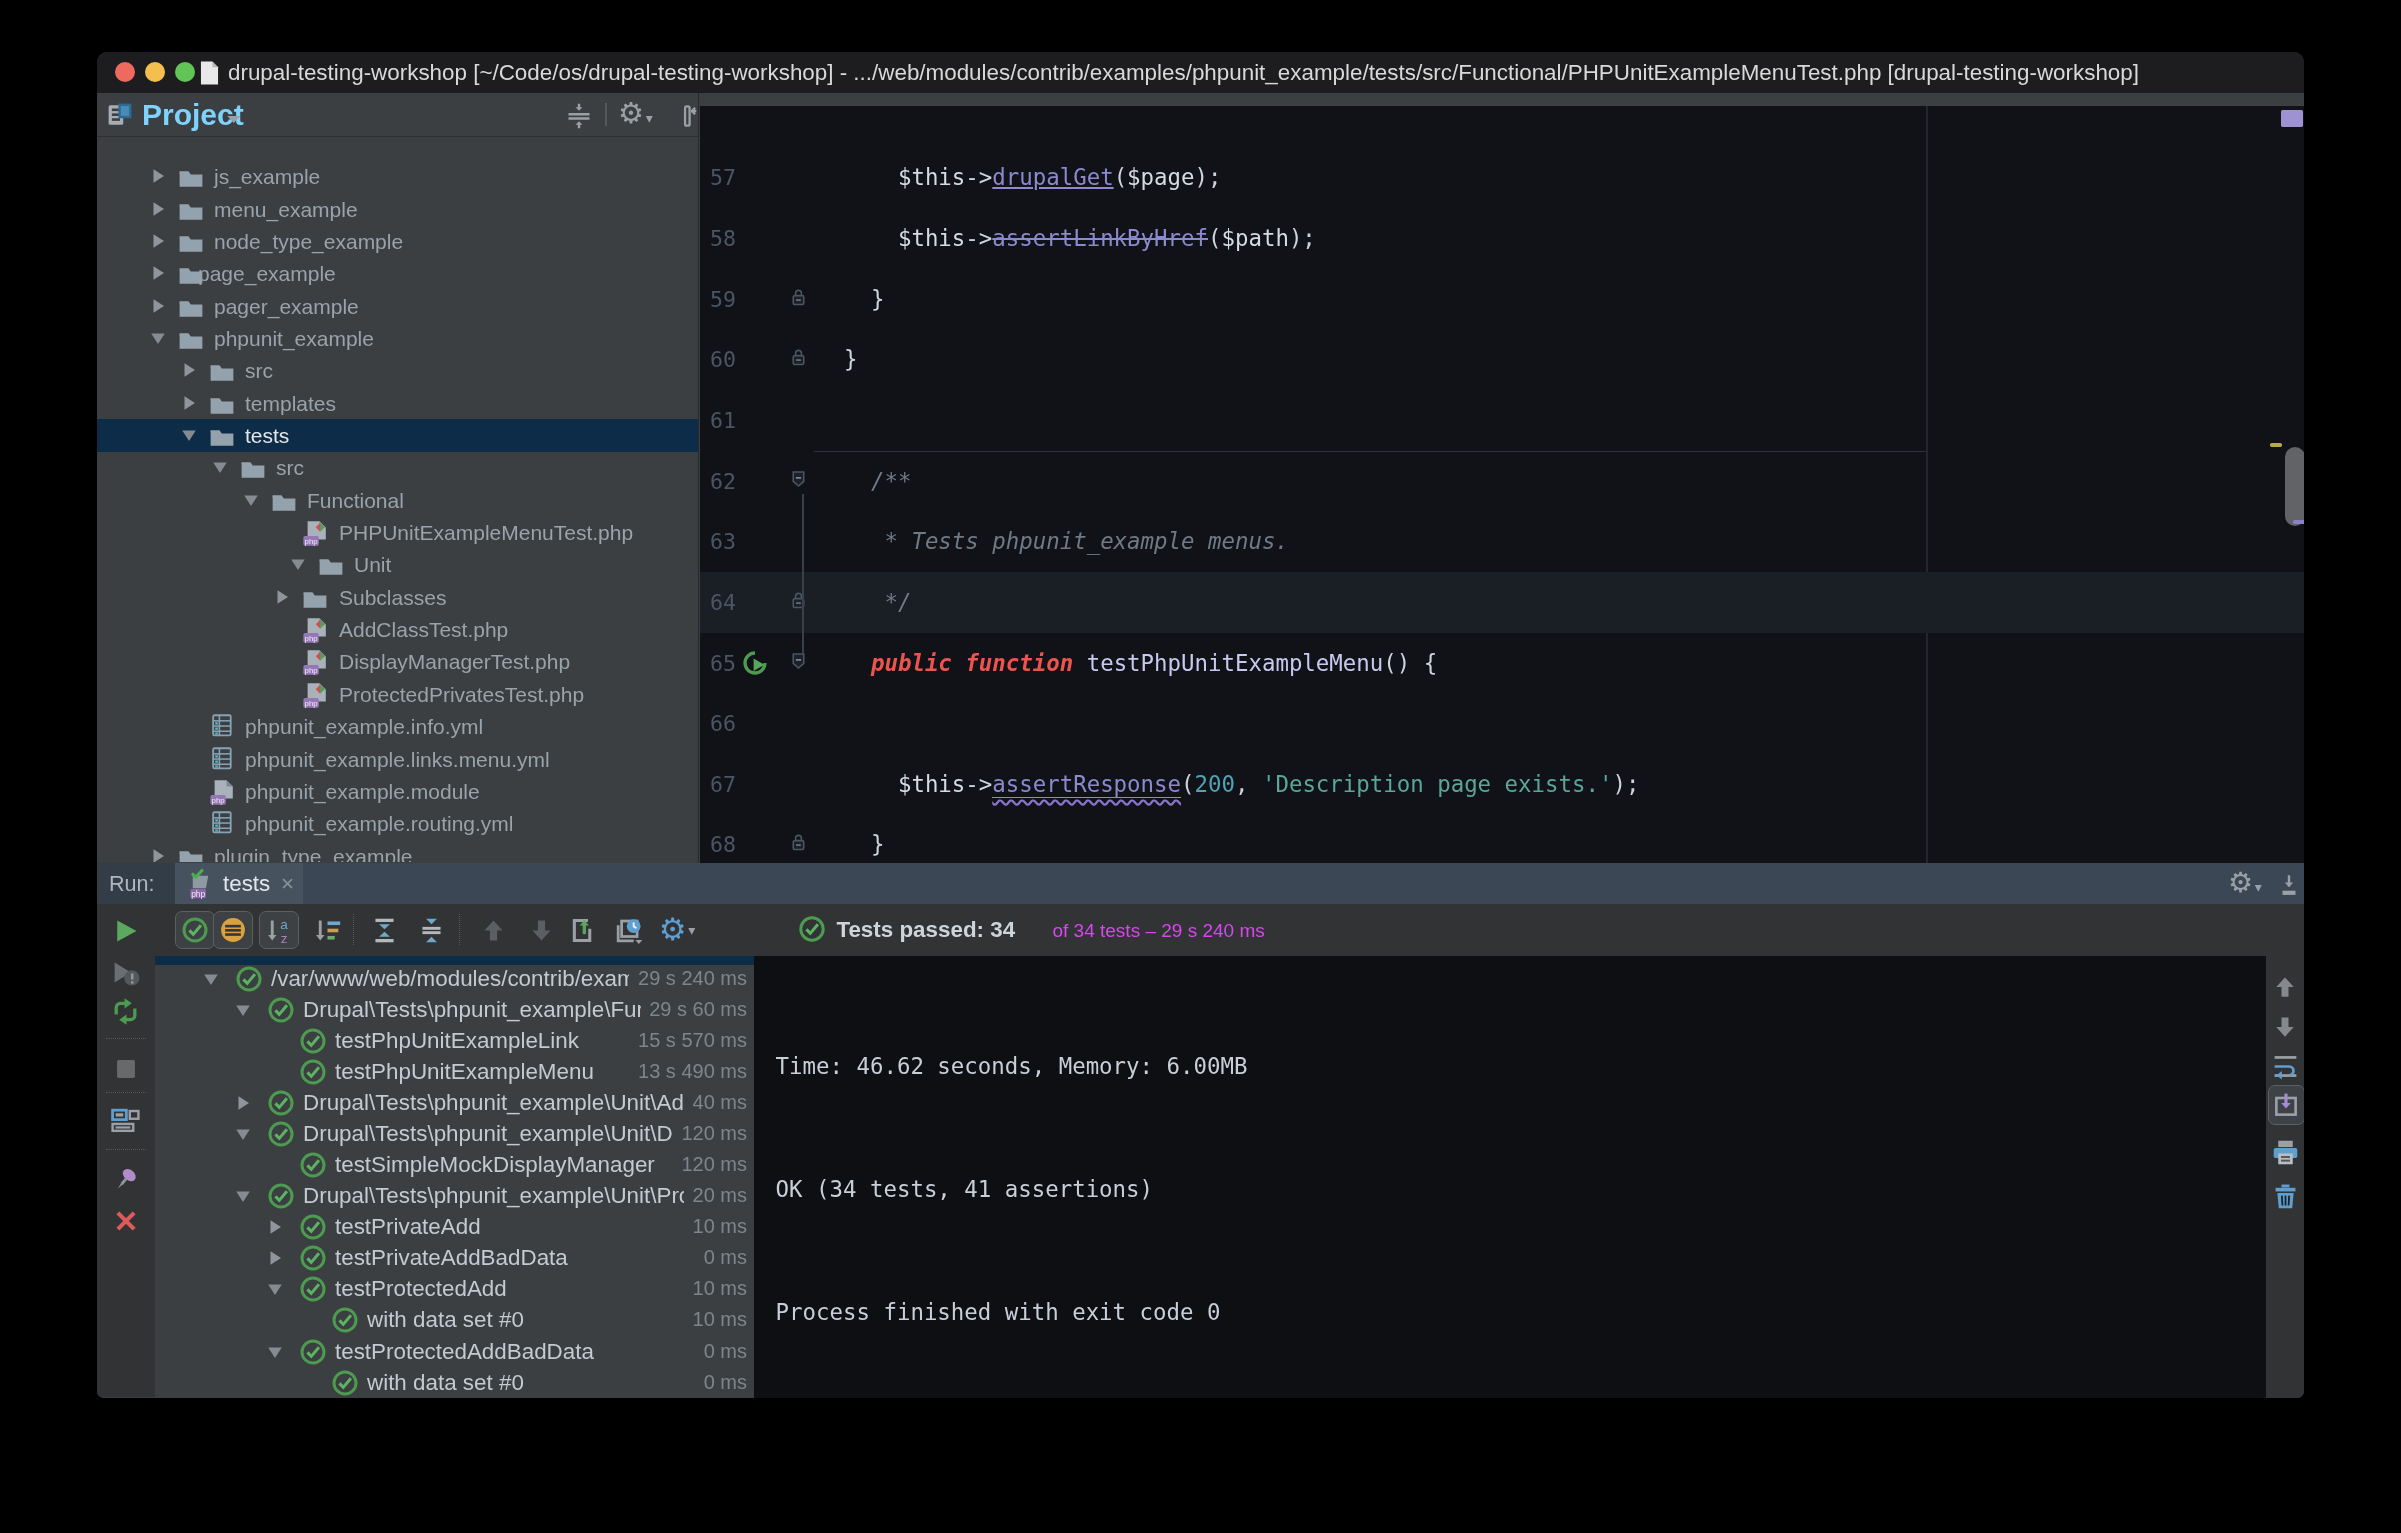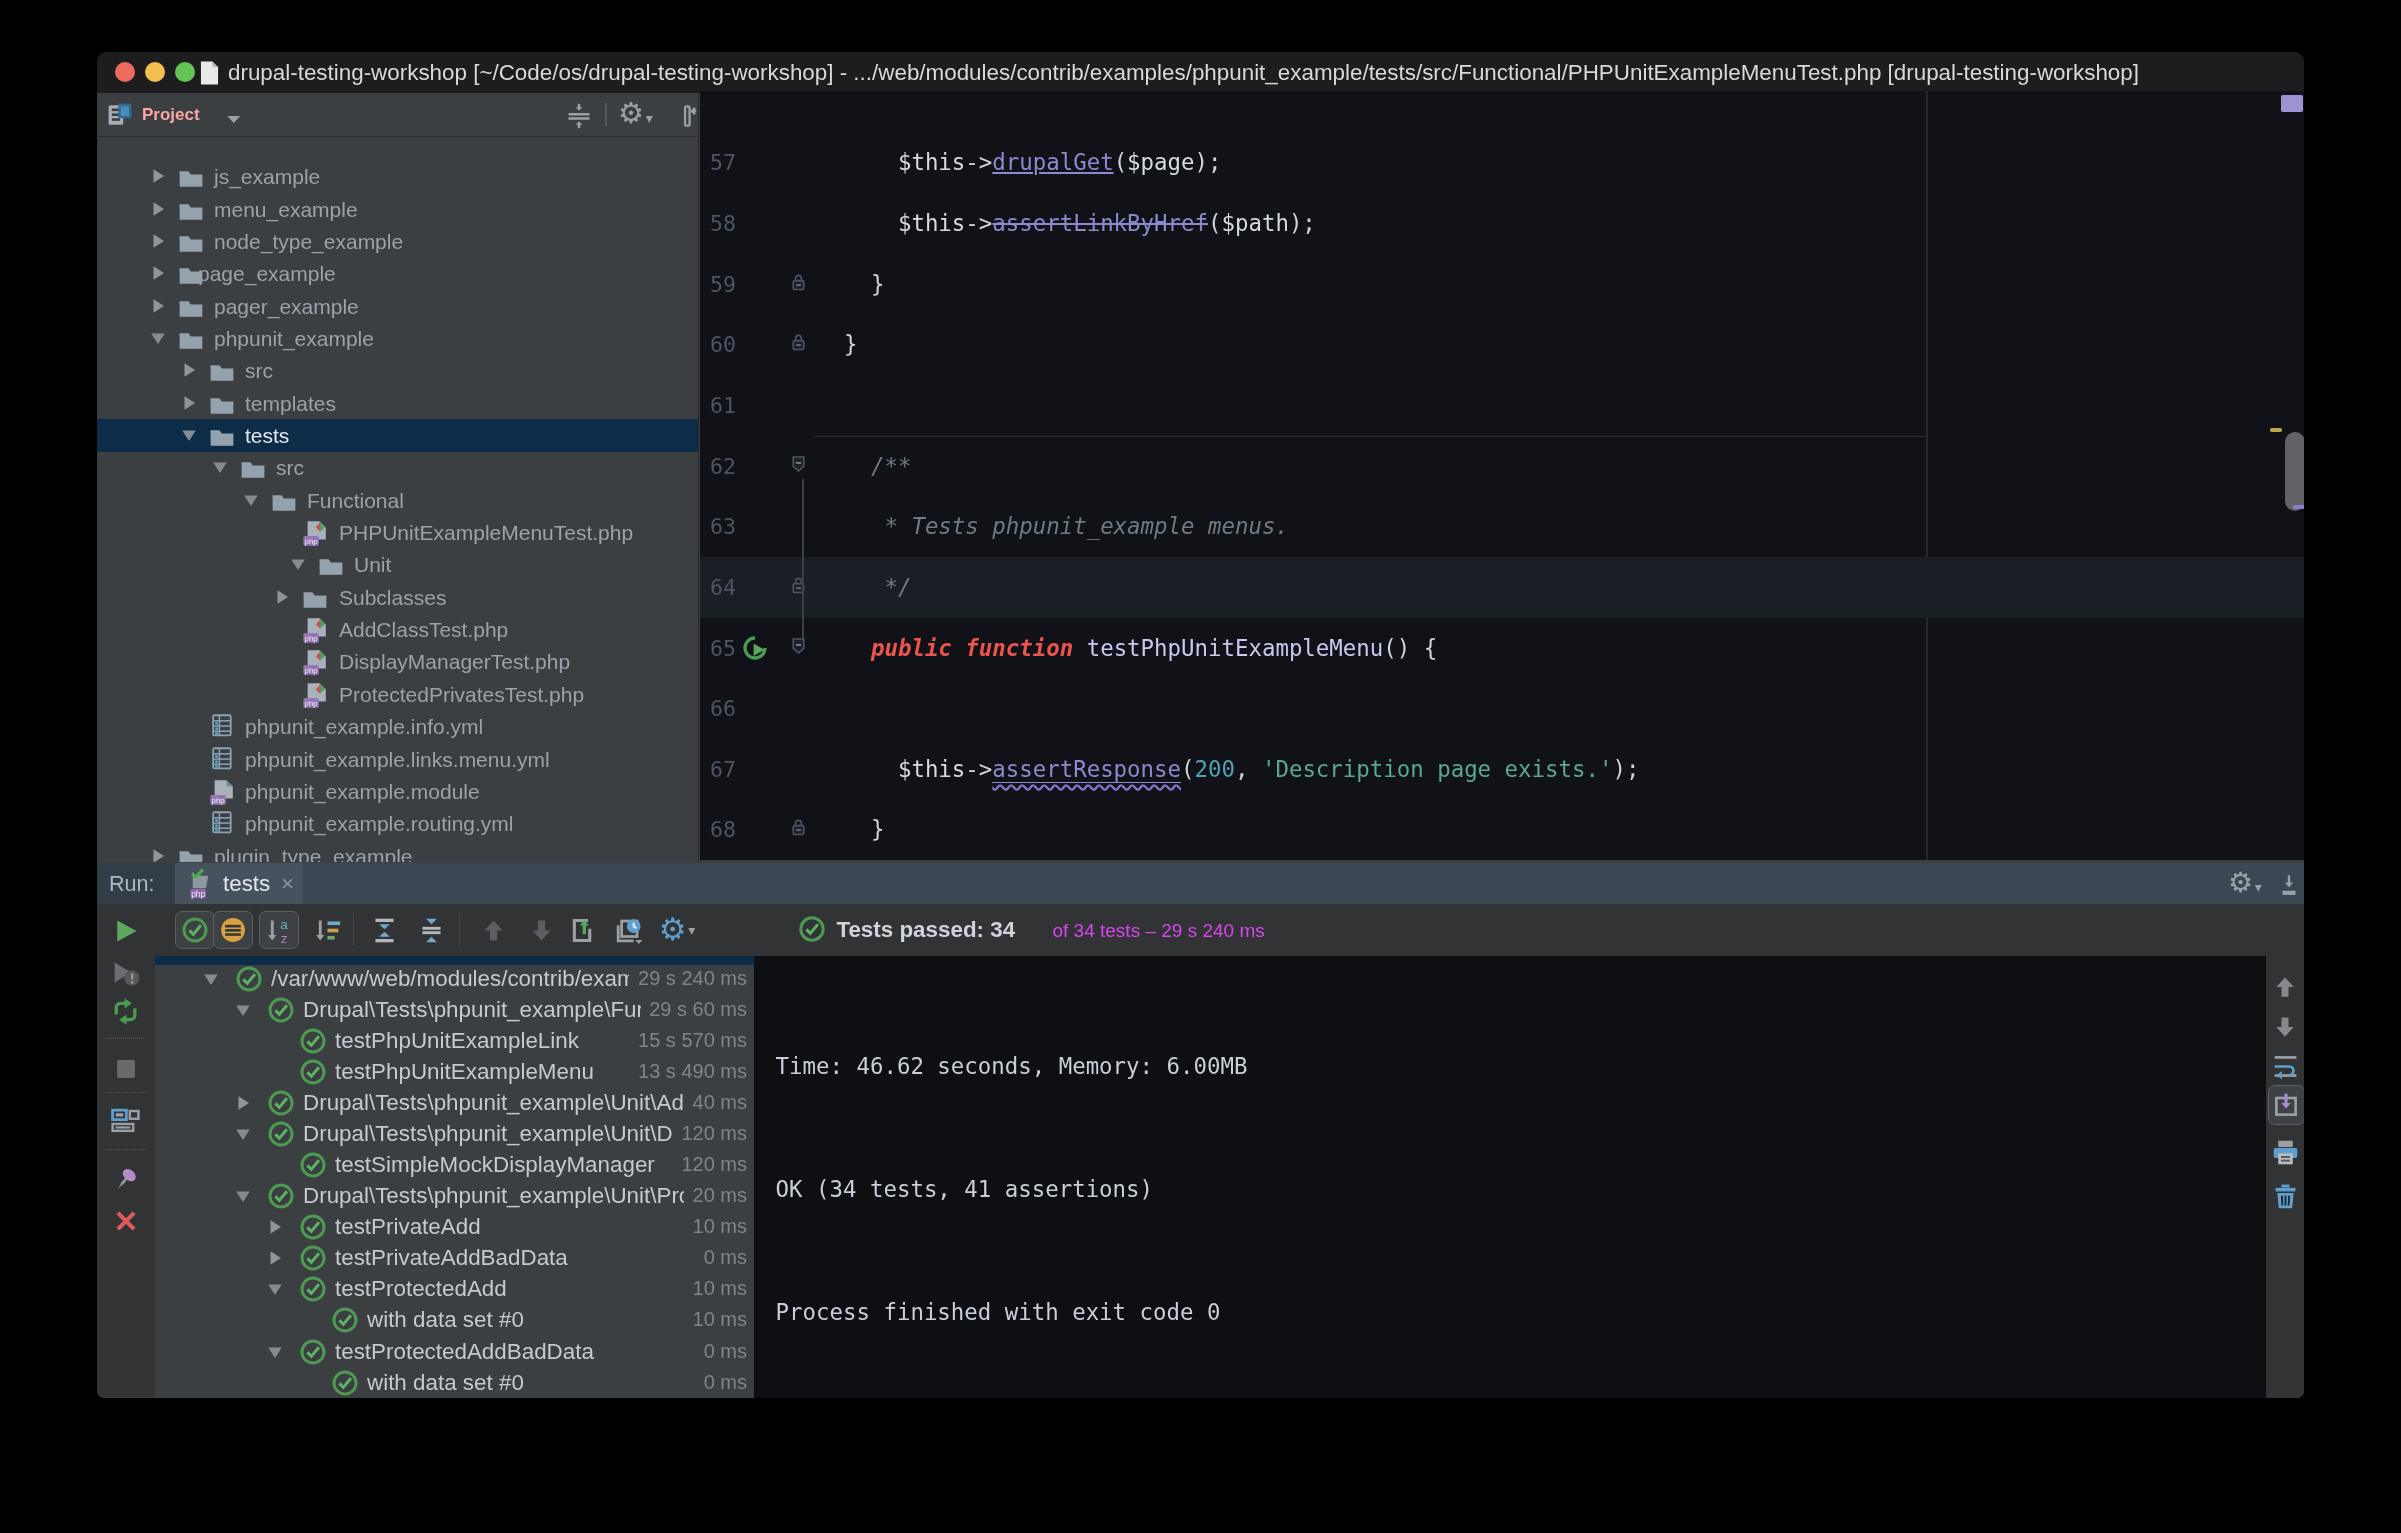--- a/index.html
+++ b/index.html
@@ -13,29 +13,29 @@
   .tl.r{left:18px;background:#ed6a5e;}
   .tl.y{left:48px;background:#f5bf4f;}
   .tl.g{left:78px;background:#61c454;}
   .title-doc{position:absolute;left:103px;top:7.8px;}
   .title-text{position:absolute;left:131px;top:0;line-height:41px;color:#d9d9d9;font-size:22.4px;
     white-space:nowrap;font-weight:500;}
   
   .project{position:absolute;left:0;top:41px;width:601px;height:769px;background:#3c3f41;
     border-right:1.7px solid #282828;overflow:hidden;}
   .project-header{position:absolute;left:0;top:0;width:100%;height:43px;border-bottom:0.9px solid #2c2e2f;}
-  .project-title{position:absolute;left:45px;top:0;line-height:43px;color:#fca5a5;font-size:17px;font-weight:bold;}
+  .project-title{position:absolute;left:45px;top:0;line-height:43px;color:#7dd3fc;font-size:30px;font-weight:bold;}
   .ph-icon{position:absolute;top:8.6px;}
   .ph-sep{position:absolute;top:10.4px;width:1.7px;height:22.4px;background:#56585a;}
   .tree-row{position:absolute;left:0;width:100%;height:33px;}
   .tree-row.selected{background:#0d2c47;}
   .tree-row .lbl{position:absolute;top:0;line-height:33px;font-size:21px;color:#9aa2aa;white-space:nowrap;}
   .tree-row.selected .lbl{color:#e2e6ea;}
   
-  .editor{position:absolute;left:603px;top:39px;width:1604px;height:769px;background:#101217;overflow:hidden;}
+  .editor{position:absolute;left:603px;top:54px;width:1604px;height:769px;background:#101217;overflow:hidden;}
   .cur-line{position:absolute;left:0;width:100%;height:61px;background:#1a1e25;}
   .code-row{position:absolute;left:0;width:100%;height:61px;}
   .lnum{position:absolute;left:0;width:36px;text-align:right;line-height:61px;
     font-family:"DejaVu Sans Mono",monospace;font-size:21.6px;color:#4c5564;}
   .code{position:absolute;left:144px;top:0;line-height:61px;font-family:"DejaVu Sans Mono",monospace;
     font-size:22.4px;color:#ccd3db;white-space:pre;}
   .tok-v{color:#d4dbe3;} .tok-p{color:#ccd3db;}
   .tok-m{color:#8c89cf;text-decoration:underline;}
   .tok-md{color:#8c89cf;text-decoration:line-through;}
   .tok-mw{color:#8c89cf;border-bottom:1.7px solid #8c89cf;text-decoration:underline wavy #8a72c9;

